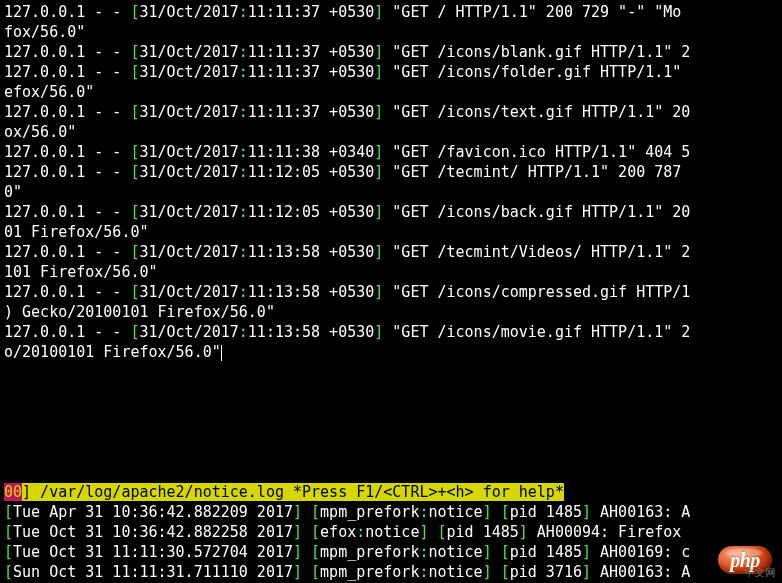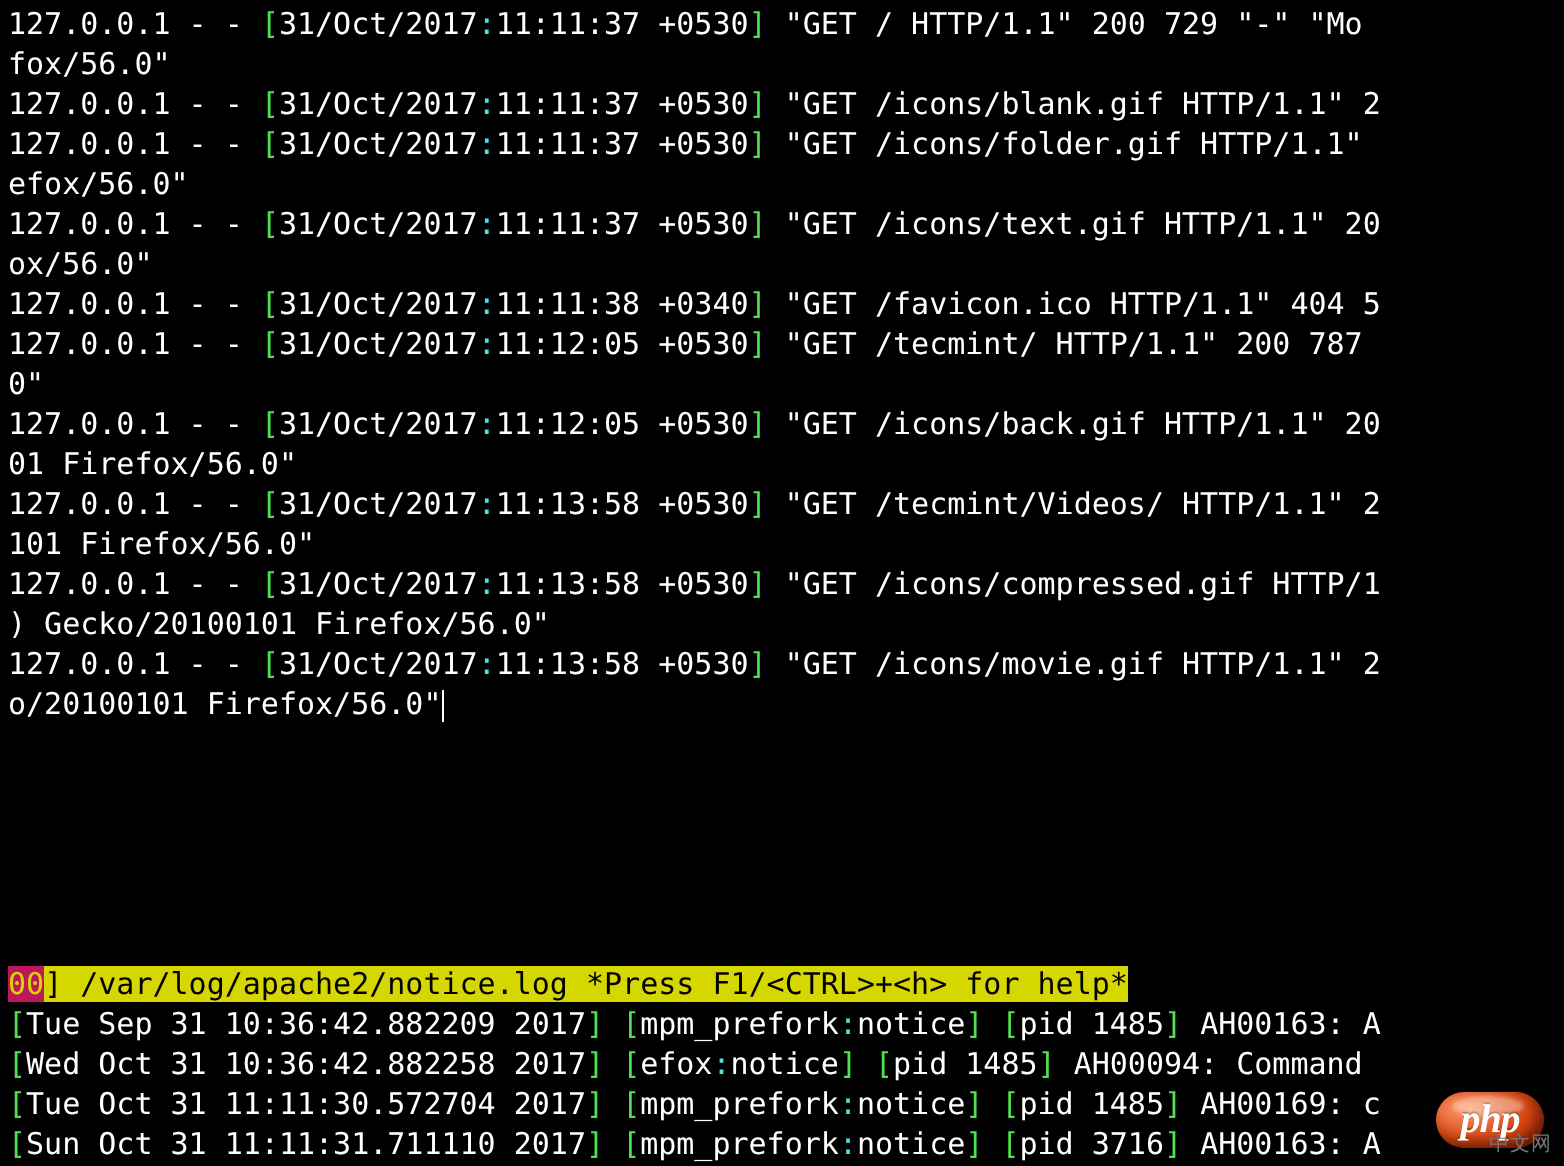--- a/index.html
+++ b/index.html
@@ -107,22 +107,22 @@
 <span class="white">) Gecko/20100101 Firefox/56.0"</span>
 <span class="white">127.0.0.1 - - </span><span class="green">[</span><span class="white">31/Oct/2017</span><span class="cyan">:</span><span class="white">11:13:58 +0530</span><span class="green">]</span><span class="white"> "GET /icons/movie.gif HTTP/1.1" 2</span>
 <span class="white">o/20100101 Firefox/56.0"</span><span class="cursor"></span>
 
 
 
 
 
 
 <span class="statusbar"><span class="rev">00</span><span>] /var/log/apache2/notice.log </span><span>*Press F1/&lt;CTRL&gt;+&lt;h&gt; for help*</span></span>
-<span class="green">[</span><span class="white">Tue Sep 31 10:36:42.882209 2017</span><span class="green">] </span><span class="green">[</span><span class="white">mpm_prefork</span><span class="cyan">:</span><span class="white">notice</span><span class="green">] </span><span class="green">[</span><span class="white">pid 1485</span><span class="green">] </span><span class="white">AH00163: A</span>
-<span class="green">[</span><span class="white">Wed Oct 31 10:36:42.882258 2017</span><span class="green">] </span><span class="green">[</span><span class="white">efox</span><span class="cyan">:</span><span class="white">notice</span><span class="green">] </span><span class="green">[</span><span class="white">pid 1485</span><span class="green">] </span><span class="white">AH00094: Command </span>
+<span class="green">[</span><span class="white">Tue Apr 31 10:36:42.882209 2017</span><span class="green">] </span><span class="green">[</span><span class="white">mpm_prefork</span><span class="cyan">:</span><span class="white">notice</span><span class="green">] </span><span class="green">[</span><span class="white">pid 1485</span><span class="green">] </span><span class="white">AH00163: A</span>
+<span class="green">[</span><span class="white">Tue Oct 31 10:36:42.882258 2017</span><span class="green">] </span><span class="green">[</span><span class="white">efox</span><span class="cyan">:</span><span class="white">notice</span><span class="green">] </span><span class="green">[</span><span class="white">pid 1485</span><span class="green">] </span><span class="white">AH00094: Firefox </span>
 <span class="green">[</span><span class="white">Tue Oct 31 11:11:30.572704 2017</span><span class="green">] </span><span class="green">[</span><span class="white">mpm_prefork</span><span class="cyan">:</span><span class="white">notice</span><span class="green">] </span><span class="green">[</span><span class="white">pid 1485</span><span class="green">] </span><span class="white">AH00169: c</span>
 <span class="green">[</span><span class="white">Sun Oct 31 11:11:31.711110 2017</span><span class="green">] </span><span class="green">[</span><span class="white">mpm_prefork</span><span class="cyan">:</span><span class="white">notice</span><span class="green">] </span><span class="green">[</span><span class="white">pid 3716</span><span class="green">] </span><span class="white">AH00163: A</span>
 
 </div>
 
 <div class="wm">
   <div class="bubble">
     <div class="shine"></div>
     <span>php</span>
   </div>

